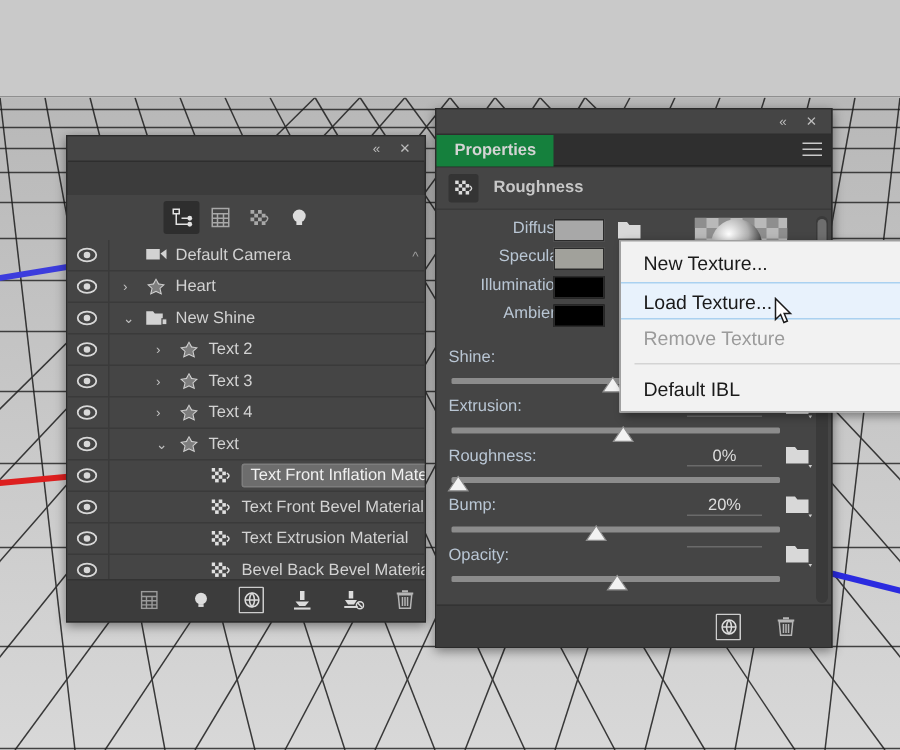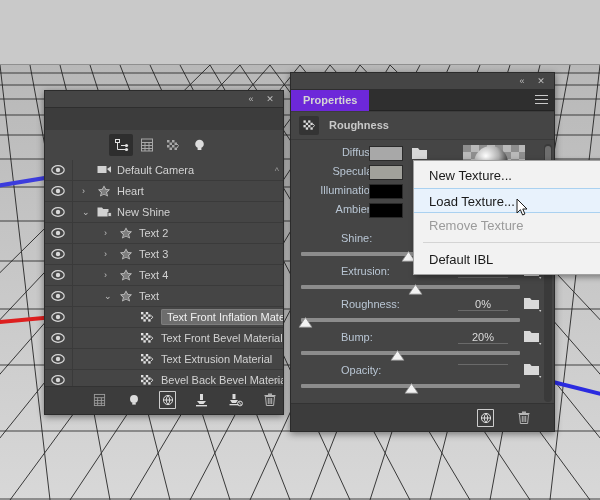--- a/index.html
+++ b/index.html
@@ -24,21 +24,21 @@
 
   
   .panel { position:absolute; background:#3c3c3c; border:1px solid #2b2b2b;
            box-shadow:0 2px 7px rgba(0,0,0,0.45); }
   .panel-titlebar { height:17px; background:#454545; position:relative;
                     border-bottom:1px solid #2e2e2e; }
   .tb-btn { position:absolute; top:3px; width:12px; height:11px; color:#bdbdbd;
             font-size:9px; line-height:11px; text-align:center; cursor:pointer; }
   .tab-row { height:21px; background:#2f2f2f; position:relative; border-bottom:1px solid #232323; }
   .tab { position:absolute; left:0; top:0; height:21px; padding:0 12px;
-         background:#6d28d9; color:#d4d4d4; font-size:11px; font-weight:bold;
+         background:#15803d; color:#d4d4d4; font-size:11px; font-weight:bold;
          line-height:21px; }
   .hamburger { position:absolute; right:6px; top:5px; width:13px; height:11px; cursor:pointer;}
   .hamburger i { display:block; height:1px; background:#c9c9c9; margin-bottom:3px; }
 
   
   #panel3d { left:44px; top:90px; width:240px; height:325px; }
   #panel3d .body { position:absolute; left:0; top:39px; right:0; bottom:0; background:#454545; }
   #filter-bar { height:30px; position:relative; background:#454545; }
   .filter-icons { position:absolute; left:64px; top:4px; display:flex; gap:2px; }
   .fi { width:24px; height:22px; display:flex; align-items:center; justify-content:center;
@@ -78,21 +78,21 @@
 
   .prop-rows { position:absolute; left:0; top:29px; right:0; bottom:29px; overflow:hidden; }
   .prow { position:relative; height:19px; }
   .prow .plabel { position:absolute; right:0; top:2px; width:72px; text-align:right;
                   color:#b9c6d4; font-size:11px; }
   .swatch { position:absolute; left:78px; top:2px; width:34px; height:15px;
             border:1px solid #2a2a2a; cursor:pointer; }
   .folder-btn { position:absolute; width:21px; height:16px; cursor:pointer; }
 
   .srow { position:relative; height:19px; }
-  .srow .slabel { position:absolute; left:8px; top:3px; color:#b9c6d4; font-size:11px;margin-left:42px; }
+  .srow .slabel { position:absolute; left:8px; top:3px; color:#b9c6d4; font-size:11px; }
   .srow .sval { position:absolute; right:46px; top:3px; width:50px; text-align:center;
                 color:#dcdcdc; font-size:11px; border-bottom:1px solid #6a6a6a; cursor:text;}
   .track-row { position:relative; height:14px; }
   .track { position:absolute; left:10px; top:4px; right:34px; height:4px;
            background:#8c8c8c; border-radius:1px; }
   .thumb { position:absolute; top:-1px; width:15px; height:11px; cursor:pointer; }
 
   #props-footer { position:absolute; left:0; right:0; bottom:0; height:28px;
                   background:#3c3c3c; border-top:1px solid #333; }
   #props-footer .fbtn { position:absolute; top:5px; }

